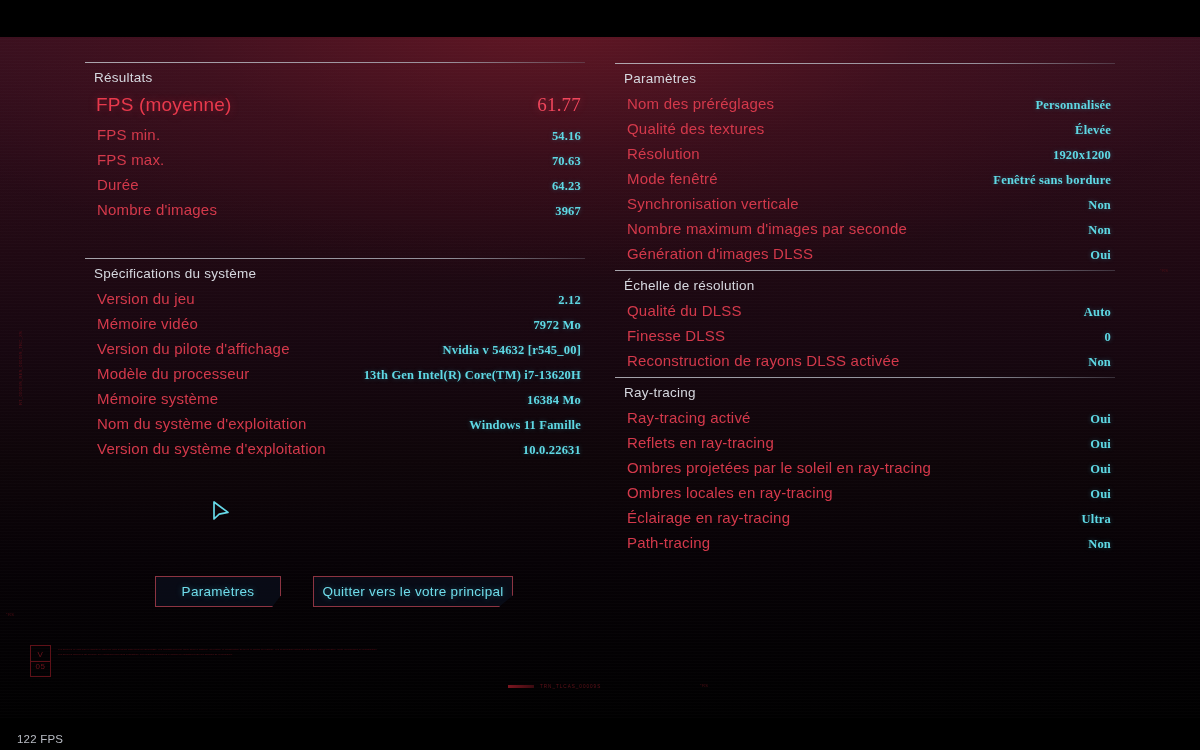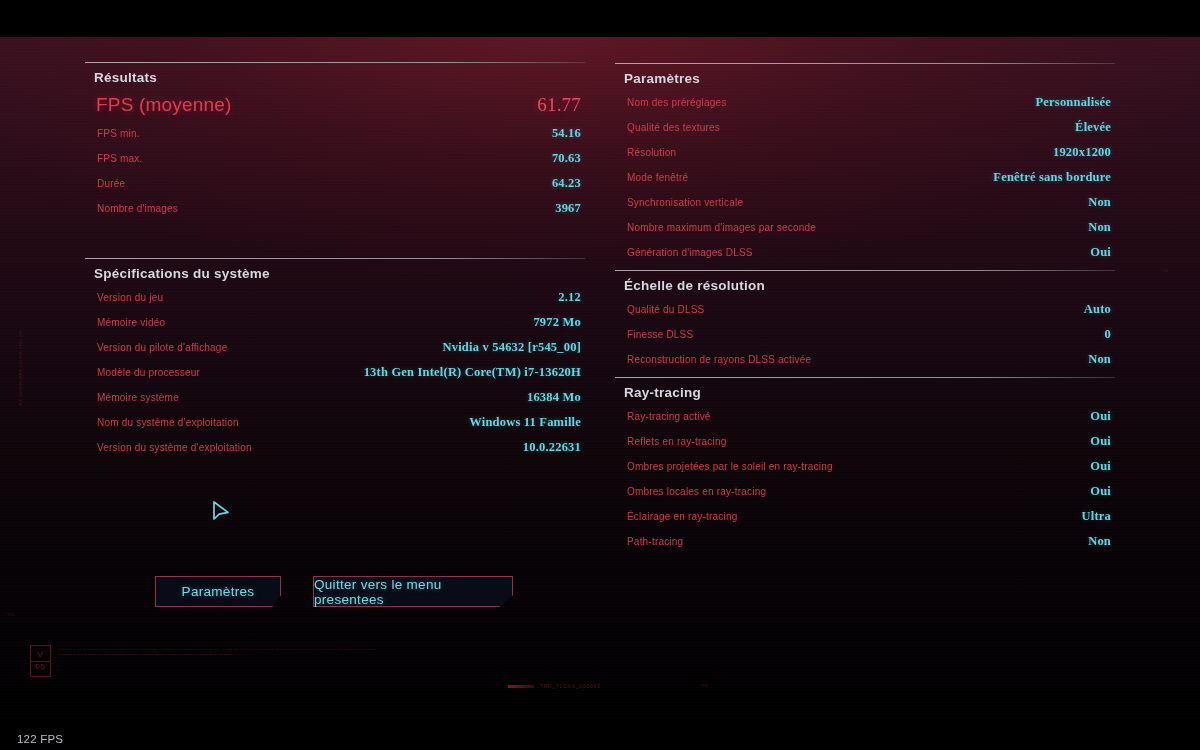--- a/index.html
+++ b/index.html
@@ -60,30 +60,30 @@
   .section { margin-bottom:2px; }
   .section-rule {
     height:1px; width:100%;
     background:linear-gradient(90deg, rgba(196,198,205,0.82) 0%, rgba(176,180,190,0.78) 72%, rgba(120,124,136,0.35) 100%);
     margin-bottom:5px;
   }
   .section-title {
     font-size:13.5px; letter-spacing:0.25px;
     color:#d6d8df;
     padding:2px 0 7px 9px;
-    font-weight:700;
+    font-weight:400;
   }
 
   .row {
     display:flex; align-items:baseline; justify-content:space-between;
     padding:2px 4px 2px 12px;
     height:25px;
   }
   .row .k {
-    font-size:10px; color:#d4394b; letter-spacing:0.2px; white-space:nowrap;
+    font-size:15px; color:#d4394b; letter-spacing:0.2px; white-space:nowrap;
   }
   .row .v {
     font-size:12.5px; color:#5fd8e4; font-weight:700; letter-spacing:0.2px; white-space:nowrap;
     text-shadow:0 0 5px rgba(60,190,210,0.35);
     font-family:Liberation Serif, serif;
   }
 
   
   .row.hero { height:32px; padding-left:11px;gap:16px; }
   .row.hero .k {
@@ -325,21 +325,21 @@
         </div>
         <div class="row">
           <span class="k">Path-tracing</span>
           <span class="v">Non</span>
         </div>
       </div>
     </div>
 
   <div class="buttons">
     <div class="btn" id="btn-settings">Paramètres</div>
-    <div class="btn" id="btn-quit">Quitter vers le menu presentees</div>
+    <div class="btn" id="btn-quit">Quitter vers le votre principal</div>
   </div>
 
   <div class="cursor">
     <svg width="22" height="26" viewBox="0 0 22 26" xmlns="http://www.w3.org/2000/svg">
       <path d="M2 2 L2 19 L7.2 14.2 L16 12.4 Z" fill="none" stroke="#66d9e8" stroke-width="1.7" stroke-linejoin="round" stroke-linecap="round"></path>
     </svg>
   </div>
 
   <div class="letterbox-top"></div>
   <div class="letterbox-bottom"></div>

